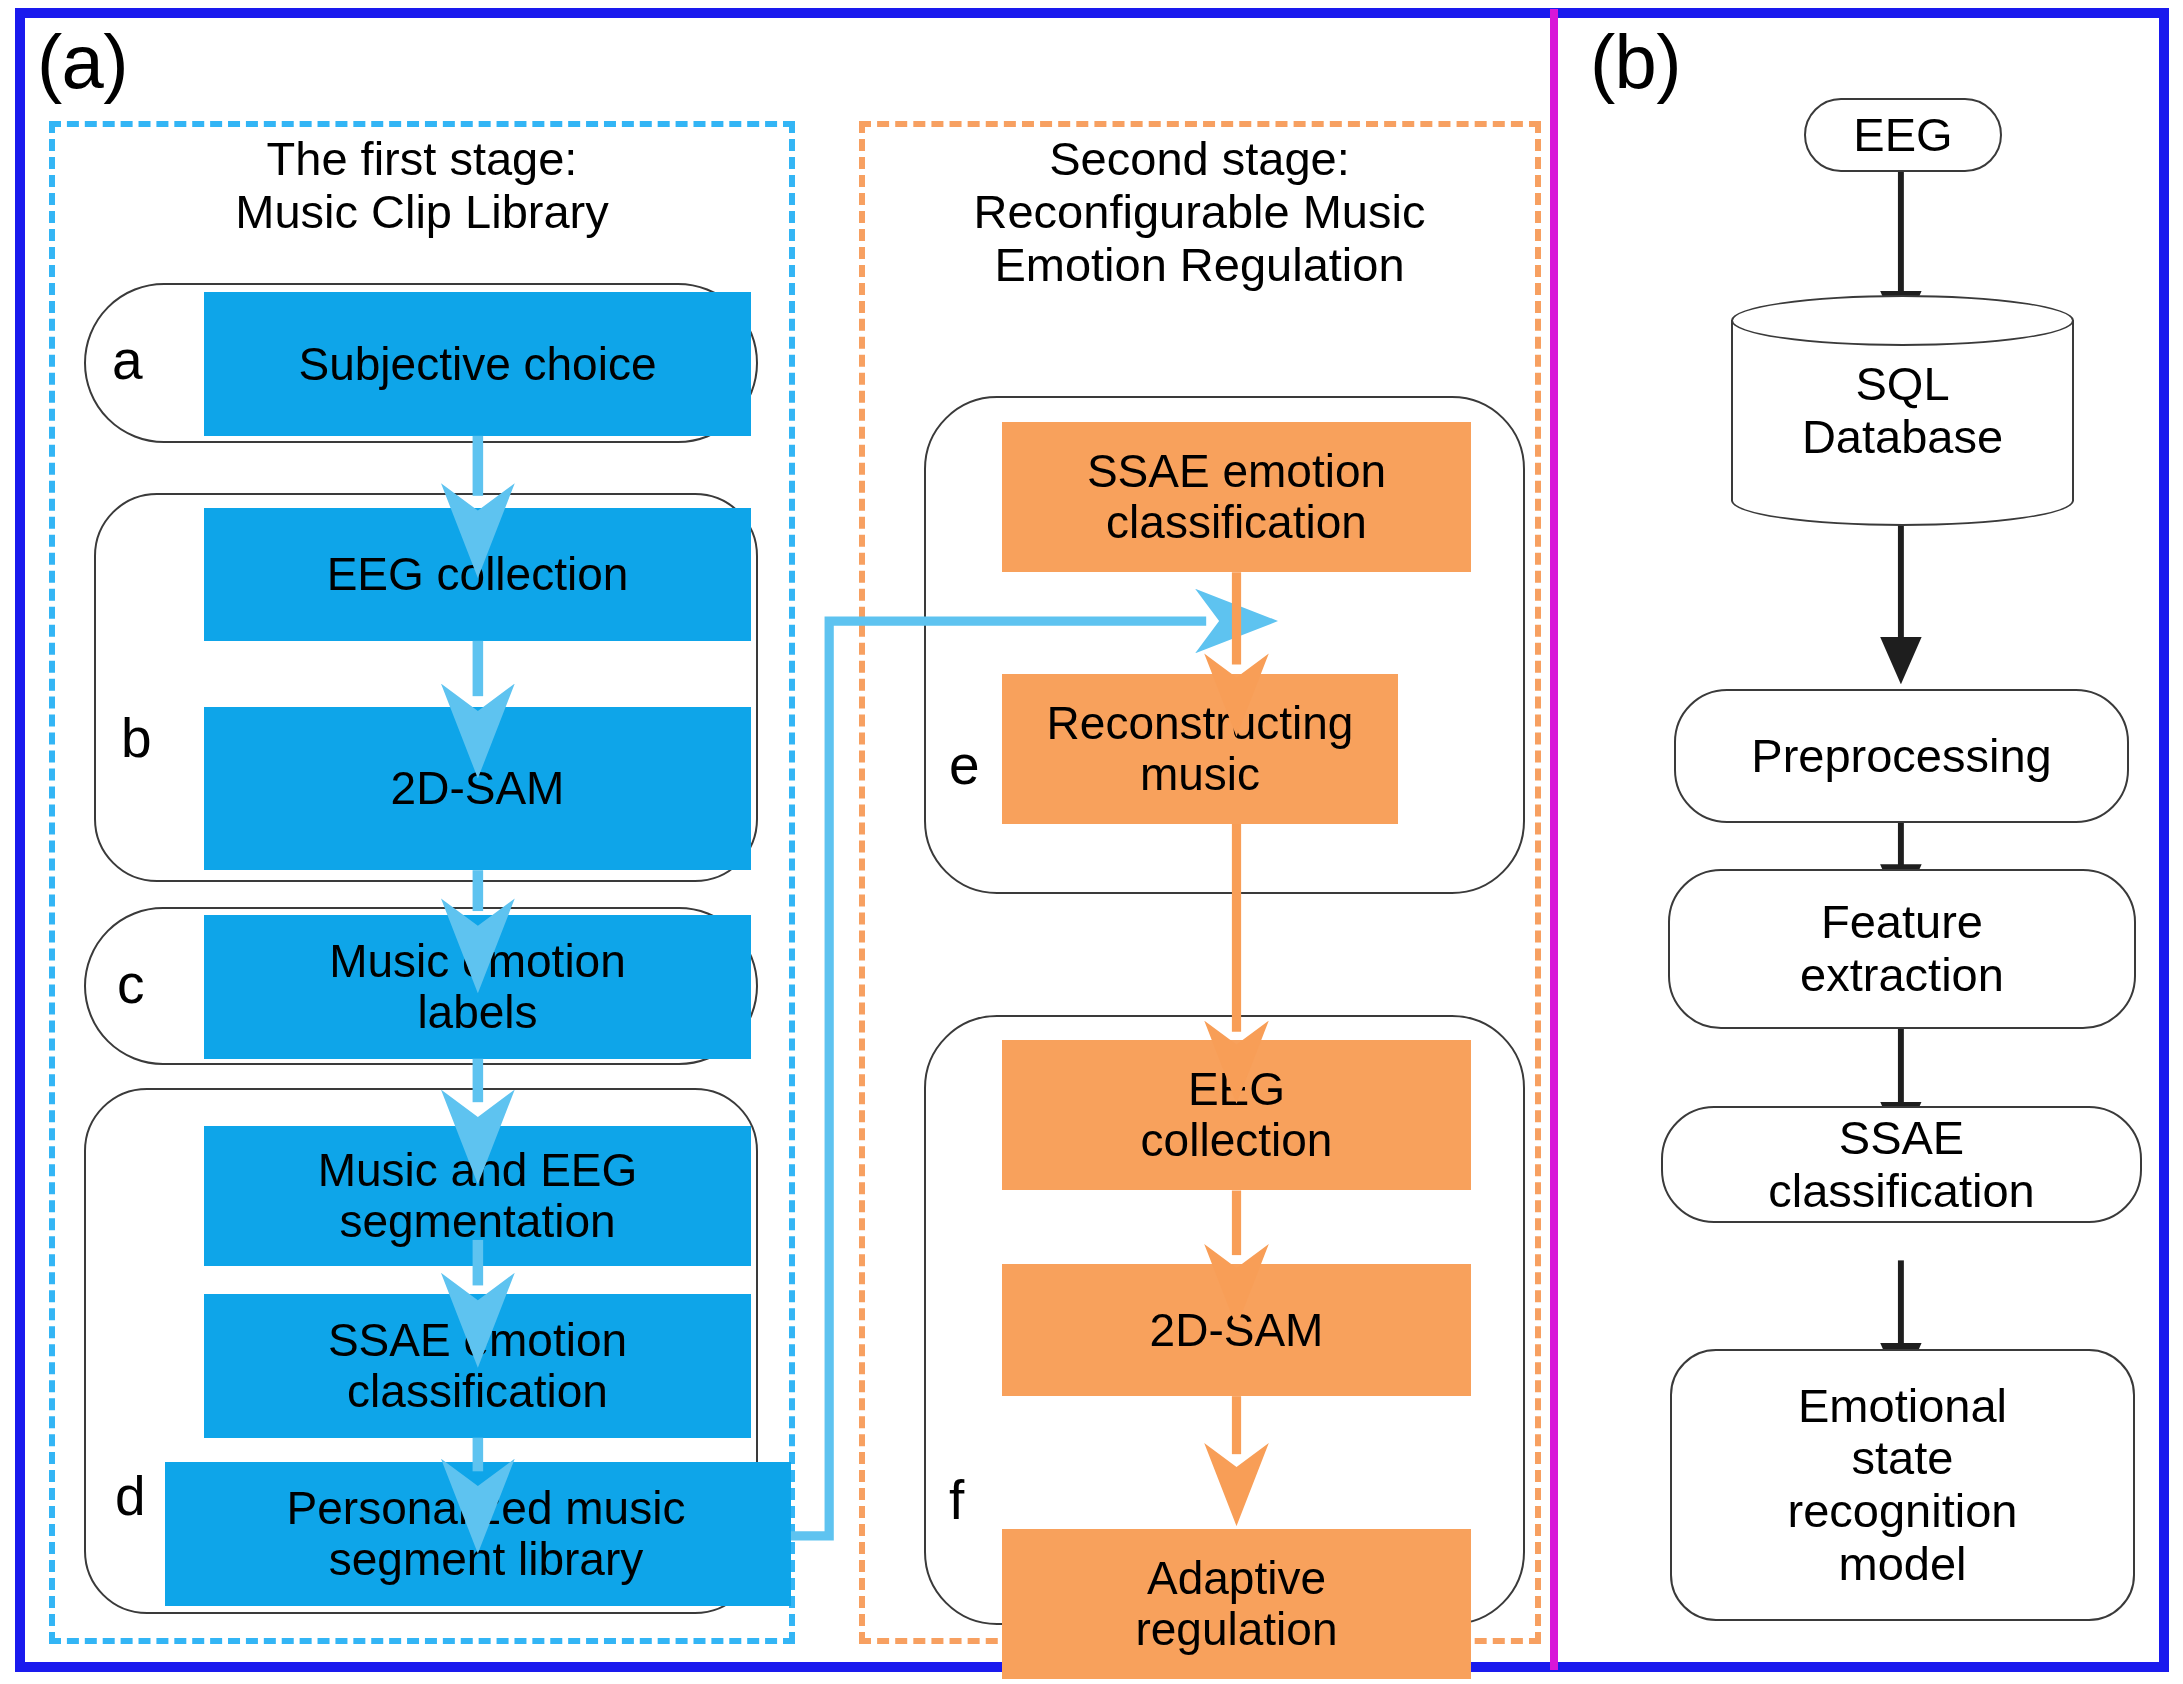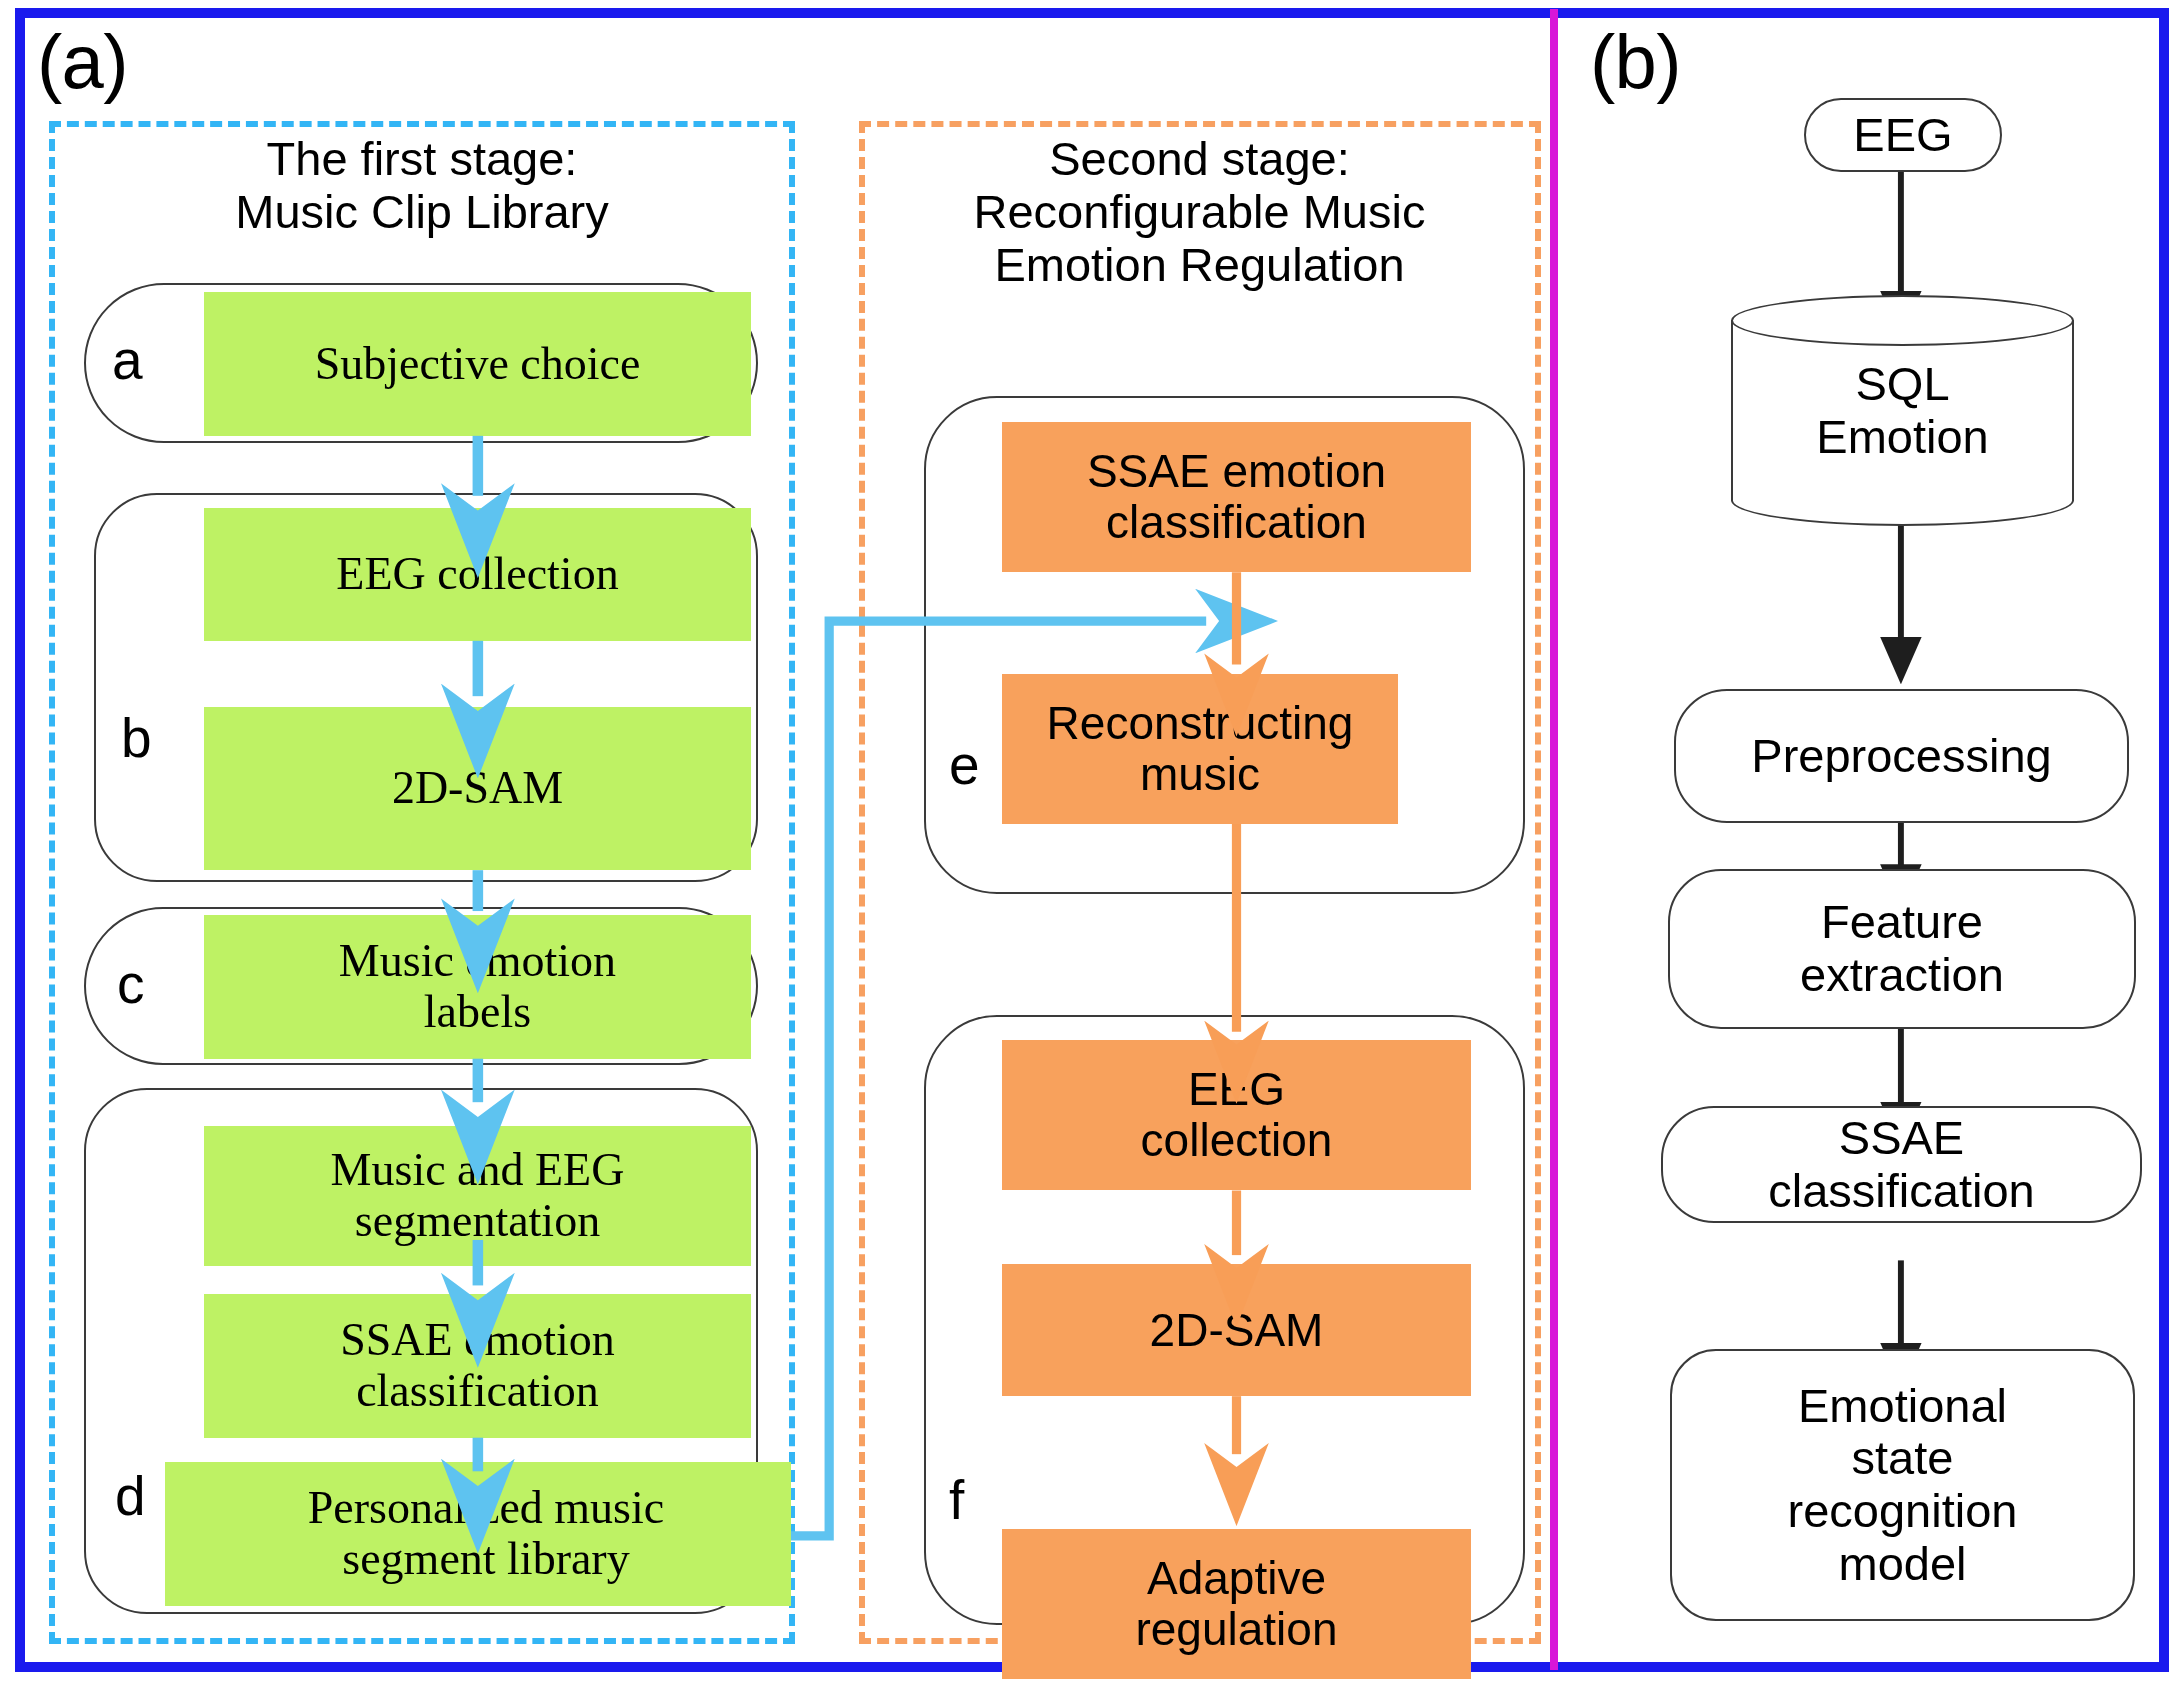--- a/index.html
+++ b/index.html
@@ -72,21 +72,21 @@
 
   
   .chip{
     position:absolute;
     display:flex;align-items:center;justify-content:center;
     text-align:center;
     font-size:46px;line-height:1.1;
     white-space:pre-line;
     box-sizing:border-box;
   }
-  .chip.blue{background:#bef264;font-family:Liberation Serif, serif;}
+  .chip.blue{background:#0ea5e9;}
   .chip.orange{background:#f8a15c;}
 
   
   .b-node{
     position:absolute;
     display:flex;align-items:center;justify-content:center;
     text-align:center;
     border:2.6px solid #3a3a3a;
     background:#fff;
     font-size:47px;line-height:1.12;
@@ -255,21 +255,21 @@
   </g>
 </svg>
 
 <div class="b-node" id="b-eeg" style="left:1804px;top:98px;width:198px;height:74px;">EEG</div>
 
 <div id="b-db" style="left:1731px;top:295px;width:343px;height:231px;">
   <div class="cyl-body"></div>
   <div class="cyl-bottom"></div>
   <div class="cyl-top"></div>
   <div class="cyl-label">SQL
-Emotion</div>
+Database</div>
 </div>
 
 <div class="b-node" id="b-preprocessing" style="left:1674px;top:641px;width:455px;height:134px;margin-top:48px;">Preprocessing</div>
 
 <div class="b-node" id="b-feature" style="left:1668px;top:869px;width:468px;height:160px;">Feature
 extraction</div>
 
 <div class="b-node" id="b-ssae" style="left:1661px;top:1106px;width:481px;height:117px;">SSAE
 classification</div>
 

